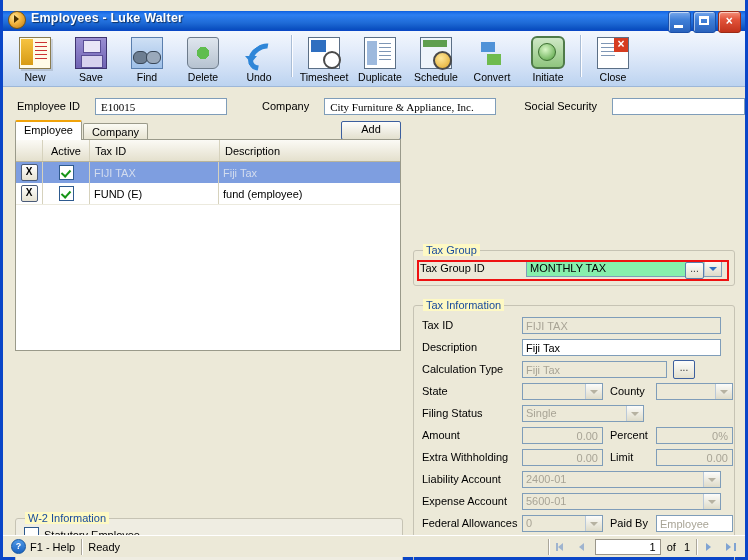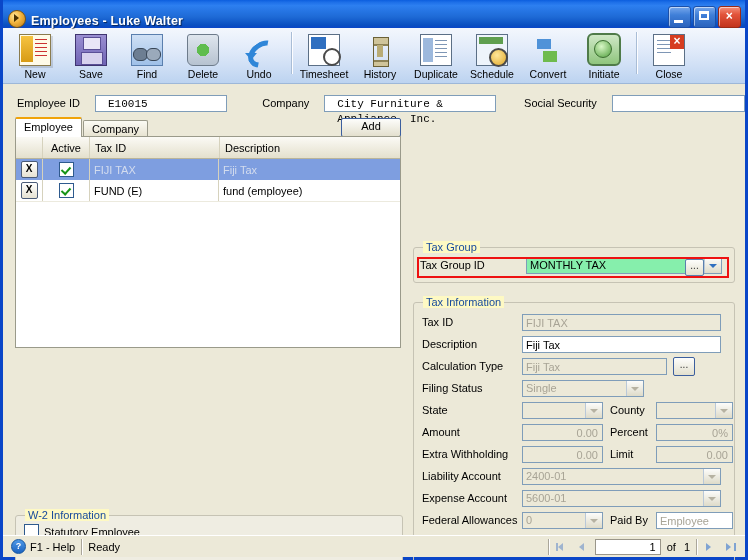--- a/index.html
+++ b/index.html
@@ -2,22 +2,22 @@
 <html><head>
 <meta charset="utf-8">
 <style>
   html,body{margin:0;padding:0;background:#fff;}
   body{width:748px;height:560px;overflow:hidden;font-family:"Liberation Sans",sans-serif;font-size:11px;color:#000;}
 
   .window{position:absolute;left:0;top:0;width:748px;height:560px;box-sizing:border-box;
           border:3px solid #0a46c8;border-top:none;background:#ece9d8;}
 
   
-  .titlebar{height:28px;background:linear-gradient(180deg,#0c5ede 0%,#1d6fe8 8%,#2d7ff0 20%,#1e6ad6 60%,#0a4fc0 90%,#0a46c8 100%);
-            display:flex;align-items:flex-end;padding:0 2px 0 5px;}
+  .titlebar{height:20px;background:linear-gradient(180deg,#0c5ede 0%,#1d6fe8 8%,#2d7ff0 20%,#1e6ad6 60%,#0a4fc0 90%,#0a46c8 100%);
+            display:flex;align-items:flex-start;padding:0 2px 0 5px;margin-top:11px;}
   .title-ico{width:16px;height:16px;border-radius:50%;margin-right:5px;flex:none;
              background:radial-gradient(circle at 35% 32%,#ffe89a 0%,#f2b33c 45%,#b8791a 100%);
              border:1px solid #7a5410;position:relative;}
   .title-ico:after{content:"";position:absolute;left:5px;top:3px;border-left:5px solid #4a3000;
              border-top:4px solid transparent;border-bottom:4px solid transparent;}
   .title-text{color:#fff;font-weight:bold;font-size:12.5px;text-shadow:1px 1px 1px rgba(0,0,0,.55);
               letter-spacing:.2px;flex:1;white-space:nowrap;}
   .wbtns{display:flex;gap:2px;padding-right:2px;}
   .wbtn{width:21px;height:20px;border:1px solid #1b4fa8;border-radius:3px;position:relative;
         background:linear-gradient(180deg,#78a8ec 0%,#3f7fd8 40%,#2a63bd 100%);box-shadow:inset 1px 1px 0 rgba(255,255,255,.55);}
@@ -90,22 +90,22 @@
             background:#ece9d8;border-bottom:1px solid #8a8a7a;position:relative;}
   .tab{height:17px;line-height:17px;padding:0 7px;border:1px solid #8a8a7a;border-bottom:none;
        background:linear-gradient(180deg,#fdfdf8,#e6e2cf);font-size:11px;border-radius:2px 2px 0 0;white-space:nowrap;cursor:default;}
   .tab.active{background:#fff;height:20px;line-height:19px;font-weight:normal;border-bottom:1px solid #fff;
        position:relative;z-index:3;border-top:2px solid #f0a30a;margin-bottom:-1px;}
 
   
   .page{position:relative;background:#ece9d8;height:406px;padding:0;}
   .hdrrow{display:flex;align-items:center;height:28px;padding:5px 0 0 14px;gap:15px;}
   .lab{font-size:11px;color:#000;white-space:nowrap;}
-  .fld{height:17px;border:1px solid #7f9db9;background:#fff;font-size:11px;padding:1px 12px;box-sizing:border-box;
-       font-family:Liberation Mono, monospace;line-height:15px;}
+  .fld{height:17px;border:1px solid #7f9db9;background:#fff;font-size:11px;padding:1px 5px;box-sizing:border-box;
+       font-family:Liberation Serif, serif;line-height:15px;}
 
   
   .leftpanel{position:absolute;left:12px;top:34px;width:386px;}
   .subtabs{display:flex;align-items:flex-end;height:19px;gap:1px;position:relative;}
   .stab{height:16px;line-height:16px;padding:0 8px;font-size:11px;border:1px solid #9a9a8a;border-bottom:none;
         background:linear-gradient(180deg,#fbfbf4,#e6e2cf);border-radius:2px 2px 0 0;cursor:default;}
   .stab.active{background:#fff;border-top:2px solid #f0a30a;height:18px;line-height:16px;z-index:2;}
   .addbtn{margin-left:auto;width:58px;height:17px;font-size:11px;line-height:15px;text-align:center;
         border:1px solid #3c5f9e;background:linear-gradient(180deg,#fdfdfb,#e3e0ce);border-radius:2px;cursor:default;}
   .grid{border:1px solid #9a9a8a;background:#fff;height:212px;box-sizing:border-box;margin-top:-1px;position:relative;}
@@ -216,24 +216,20 @@
       <span class="lbl">Undo</span>
     </div>
 
     <div class="tsep"></div>
 
     <div class="tbtn">
       <span class="ico i-time"></span>
       <span class="lbl">Timesheet</span>
     </div>
     <div class="tbtn">
-      <span class="ico i-hist"></span>
-      <span class="lbl">History</span>
-    </div>
-    <div class="tbtn">
       <span class="ico i-dup"></span>
       <span class="lbl">Duplicate</span>
     </div>
     <div class="tbtn">
       <span class="ico i-sch"></span>
       <span class="lbl">Schedule</span>
     </div>
     <div class="tbtn">
       <span class="ico i-conv"></span>
       <span class="lbl">Convert</span>
@@ -339,36 +335,36 @@
         <span class="inp" style="width:199px">Fiji Tax</span>
       </div>
 
       <div class="frow">
         <span class="lab">Calculation Type</span>
         <span class="inp dis" style="width:145px">Fiji Tax</span>
         <span class="ellip" style="margin-left:6px">...</span>
       </div>
 
       <div class="frow">
+        <span class="lab">State</span>
+        <span class="combo dis" style="width:81px">
+          <span class="txt"></span>
+          <span class="arrow dis"></span>
+        </span>
+        <span class="lab" style="margin-left:7px;width:46px">County</span>
+        <span class="combo dis" style="width:77px">
+          <span class="txt"></span>
+          <span class="arrow dis"></span>
+        </span>
+      </div>
+
+      <div class="frow">
         <span class="lab">Filing Status</span>
         <span class="combo dis" style="width:122px">
           <span class="txt">Single</span>
-          <span class="arrow dis"></span>
-        </span>
-      </div>
-
-      <div class="frow">
-        <span class="lab">State</span>
-        <span class="combo dis" style="width:81px">
-          <span class="txt"></span>
-          <span class="arrow dis"></span>
-        </span>
-        <span class="lab" style="margin-left:7px;width:46px">County</span>
-        <span class="combo dis" style="width:77px">
-          <span class="txt"></span>
           <span class="arrow dis"></span>
         </span>
       </div>
 
       <div class="frow">
         <span class="lab">Amount</span>
         <span class="inp dis num" style="width:81px">0.00</span>
         <span class="lab" style="margin-left:7px;width:46px">Percent</span>
         <span class="inp dis num" style="width:77px">0%</span>
       </div>

